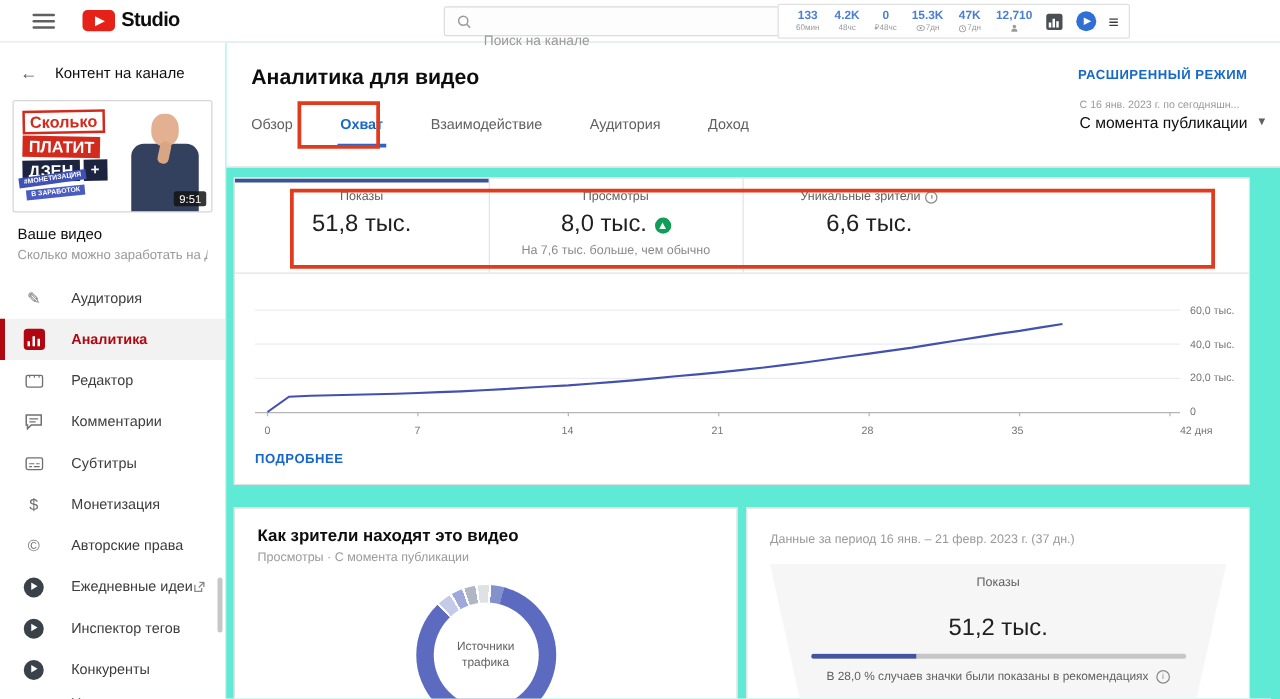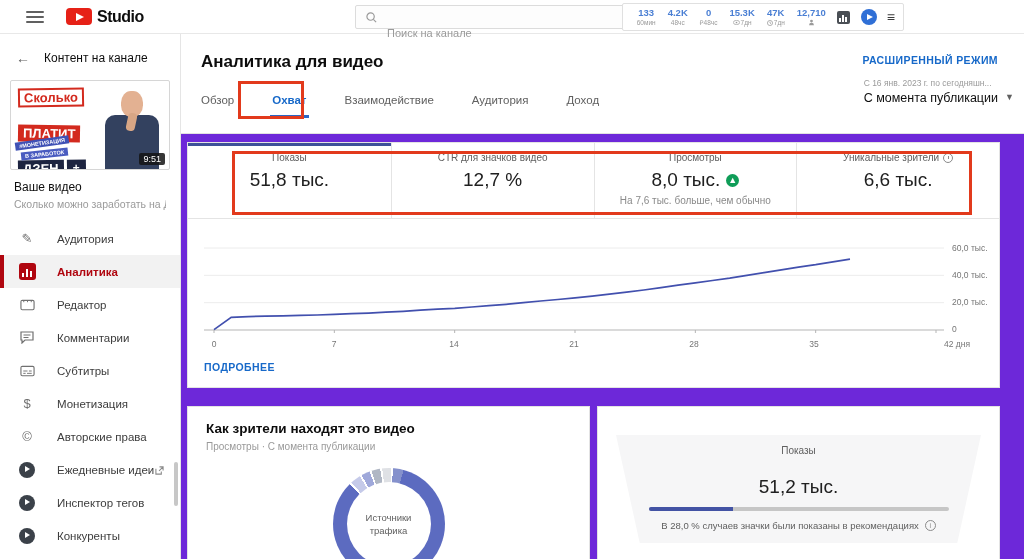--- a/index.html
+++ b/index.html
@@ -31,29 +31,29 @@
               display:flex; align-items:flex-end; justify-content:center; gap:1px; padding:2px; }
   .vidiq-sq i { width:2px; background:#fff; display:block; }
   .avatar { width:16px; height:16px; border-radius:50%; background:#2f6fd6; margin:0 6px; position:relative; }
   .avatar::after { content:""; position:absolute; left:6px; top:4.5px;
     border-left:6px solid #fff; border-top:3.5px solid transparent; border-bottom:3.5px solid transparent; }
   .mini-burger { font-size:14px; color:#3c3c3c; margin-left:4px; }
 
   
   .layout { display:flex; height:525px; }
   .sidebar { width:181px; background:#fff; border-right:1px solid #e5e5e5; position:relative; }
-  .main { flex:1; background:#6d28d9; position:relative; overflow:hidden; }
+  .main { flex:1; background:#5eead4; position:relative; overflow:hidden; }
 
   
   .back-row { display:flex; align-items:center; padding:16px 14px 10px 16px; cursor:pointer; }
   .back-arrow { color:#606060; font-size:14px; margin-right:14px; }
   .back-label { font-size:12px; color:#0d0d0d; }
   .thumb { margin:4px 10px 0 10px; width:160px; height:90px; background:#fff;
            border:1px solid #d6d6d6; border-radius:2px; position:relative; overflow:hidden; cursor:pointer; }
-  .t-lines { position:absolute; left:7px; top:7px; display:flex; flex-direction:column; gap:18px; }
+  .t-lines { position:absolute; left:7px; top:7px; display:flex; flex-direction:column; gap:2px; }
   .t1 { background:#fff; border:2px solid #d32a1e; color:#d32a1e; font-weight:bold; font-size:13px; padding:0 4px; transform:rotate(-1deg); width:max-content; }
   .t2 { background:#d32a1e; color:#fff; font-weight:bold; font-size:13px; padding:1px 5px; transform:rotate(1deg); width:max-content; }
   .t3row { display:flex; gap:3px; transform:rotate(-1deg); }
   .t3 { background:#1d2440; color:#fff; font-weight:bold; font-size:13px; padding:1px 5px; }
   .tplus { background:#1d2440; color:#fff; font-weight:bold; font-size:12px; padding:1px 6px; }
   .ribbon { position:absolute; background:#3f51b5; color:#fff; font-size:5.5px; font-weight:bold;
             padding:1px 4px; transform:rotate(-8deg); }
   .r1 { left:4px; bottom:22px; }
   .r2 { left:10px; bottom:11px; transform:rotate(-6deg); background:#4a5cc0; }
   .person { position:absolute; right:6px; top:10px; width:66px; height:78px; }
@@ -354,24 +354,20 @@
     </div>
 
     <div class="content">
       <section class="acard">
         <div class="metrics">
           <div class="metric selected">
             <div class="m-label">Показы</div>
             <div class="m-value">51,8 тыс.</div>
           </div>
           <div class="metric">
-            <div class="m-label">CTR для значков видео</div>
-            <div class="m-value">12,7 %</div>
-          </div>
-          <div class="metric">
             <div class="m-label">Просмотры</div>
             <div class="m-value">
               <span>8,0 тыс.</span>
               <span class="up-ic">▲</span>
             </div>
             <div class="m-sub">На 7,6 тыс. больше, чем обычно</div>
           </div>
           <div class="metric">
             <div class="m-label">
               <span>Уникальные зрители</span>
@@ -423,20 +419,21 @@
           <div class="donut" id="donut" style="background: conic-gradient(from 15deg, rgb(92, 107, 192) 0%, rgb(92, 107, 192) 83.5%, rgb(255, 255, 255) 83.5%, rgb(255, 255, 255) 84.1%, rgb(197, 202, 233) 84.1%, rgb(197, 202, 233) 87.1%, rgb(255, 255, 255) 87.1%, rgb(255, 255, 255) 87.7%, rgb(159, 168, 218) 87.7%, rgb(159, 168, 218) 90.2%, rgb(255, 255, 255) 90.2%, rgb(255, 255, 255) 90.8%, rgb(176, 183, 196) 90.8%, rgb(176, 183, 196) 93.3%, rgb(255, 255, 255) 93.3%, rgb(255, 255, 255) 93.9%, rgb(223, 225, 229) 93.9%, rgb(223, 225, 229) 96.4%, rgb(255, 255, 255) 96.4%, rgb(255, 255, 255) 97%, rgb(133, 145, 204) 97%, rgb(133, 145, 204) 100%, rgb(255, 255, 255) 100%, rgb(255, 255, 255) 100.6%);">
             <div class="donut-hole"></div>
             <div class="donut-label">
               <span>Источники</span>
               <span>трафика</span>
             </div>
           </div>
         </section>
 
         <section class="bcard">
+          <div class="b-sub">Данные за период 16 янв. – 21 февр. 2023 г. (37 дн.)</div>
           <div class="funnel">
             <div class="fsec1">
               <div class="f-label">Показы</div>
               <div class="f-value">51,2 тыс.</div>
               <div class="f-bar">
                 <div class="f-bar-fill" id="funnel-fill" style="width: 28%;"></div>
               </div>
               <div class="f-cap">
                 <span>В 28,0 % случаев значки были показаны в рекомендациях</span>
                 <span class="info-ic">i</span>

